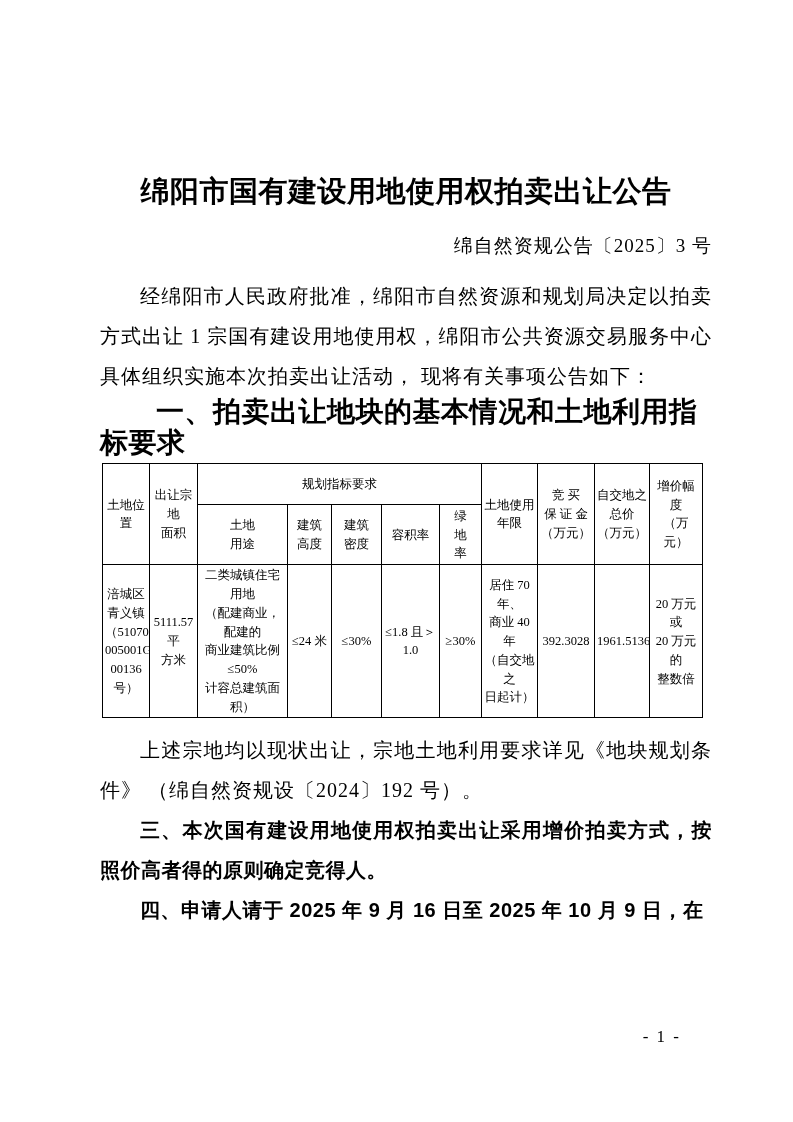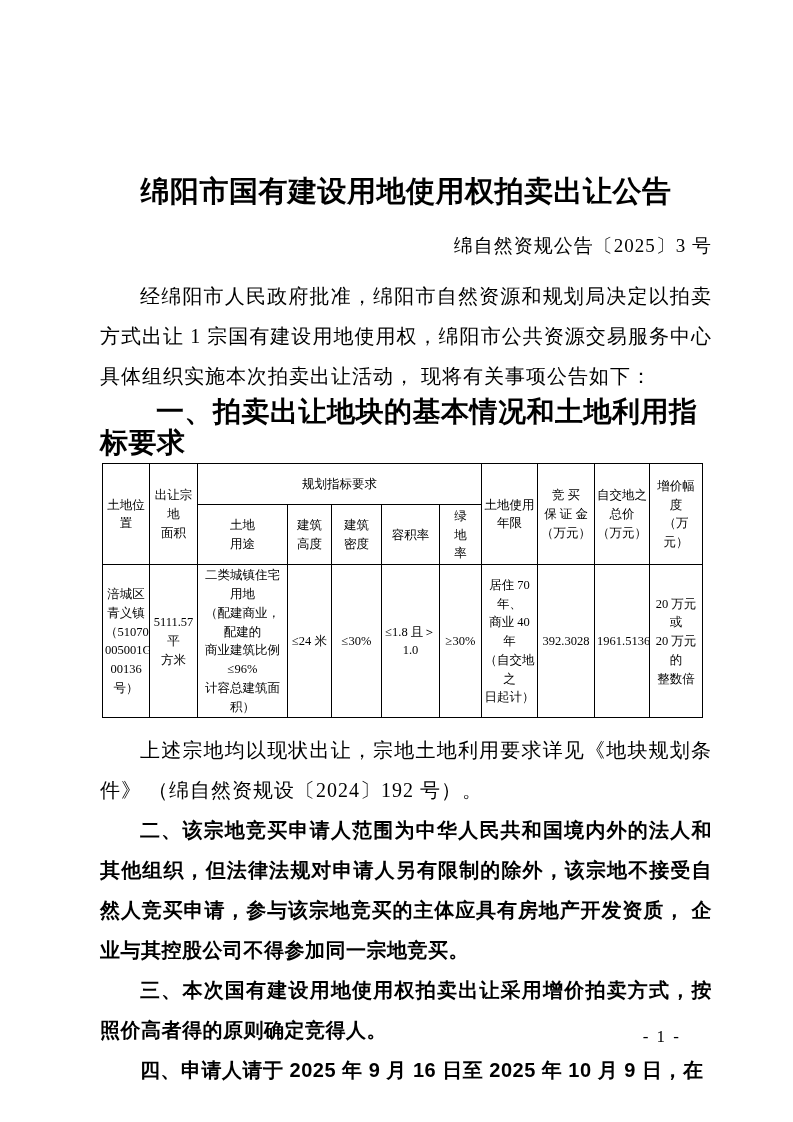--- a/index.html
+++ b/index.html
@@ -156,21 +156,21 @@
       <tr class="data-row">
         <td>涪城区
 青义镇
 （510703
 005001GB
 00136 号）</td>
         <td>5111.57 平
 方米</td>
         <td>二类城镇住宅用地
 （配建商业，配建的
-商业建筑比例≤96%
+商业建筑比例≤50%
 计容总建筑面积）</td>
         <td>≤24 米</td>
         <td>≤30%</td>
         <td>≤1.8 且＞
 1.0</td>
         <td>≥30%</td>
         <td>居住 70 年、
 商业 40 年
 （自交地之
 日起计）</td>
@@ -178,21 +178,20 @@
         <td>1961.5136</td>
         <td>20 万元或
 20 万元的
 整数倍</td>
       </tr>
     </tbody>
   </table>
 
   <p class="para para-serif after-table">上述宗地均以现状出让，宗地土地利用要求详见《地块规划条件》 （绵自然资规设〔2024〕192 号）。</p>
 
-  <p class="para para-sans">二、该宗地竞买申请人范围为中华人民共和国境内外的法人和其他组织，但法律法规对申请人另有限制的除外，该宗地不接受自然人竞买申请，参与该宗地竞买的主体应具有房地产开发资质， 企业与其控股公司不得参加同一宗地竞买。</p>
 
   <p class="para para-sans">三、本次国有建设用地使用权拍卖出让采用增价拍卖方式，按照价高者得的原则确定竞得人。</p>
 
   <p class="para para-sans">四、申请人请于 2025 年 9 月 16 日至 2025 年 10 月 9 日，在</p>
 
 </div>
 
 <div class="page-number">- 1 -</div>
 
 </body></html>

